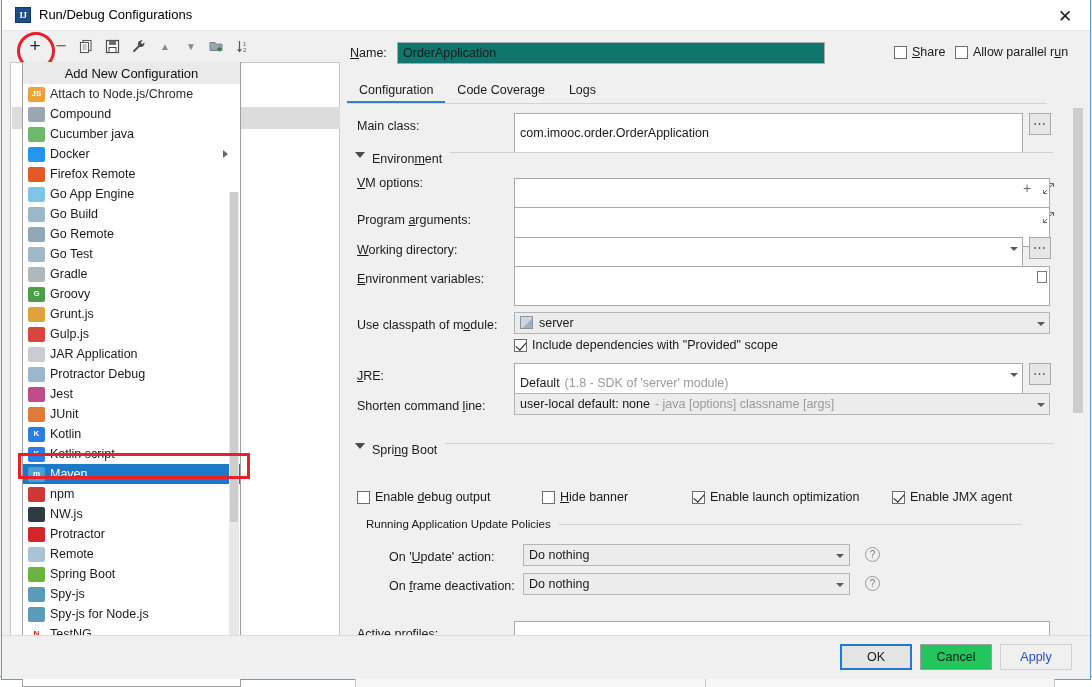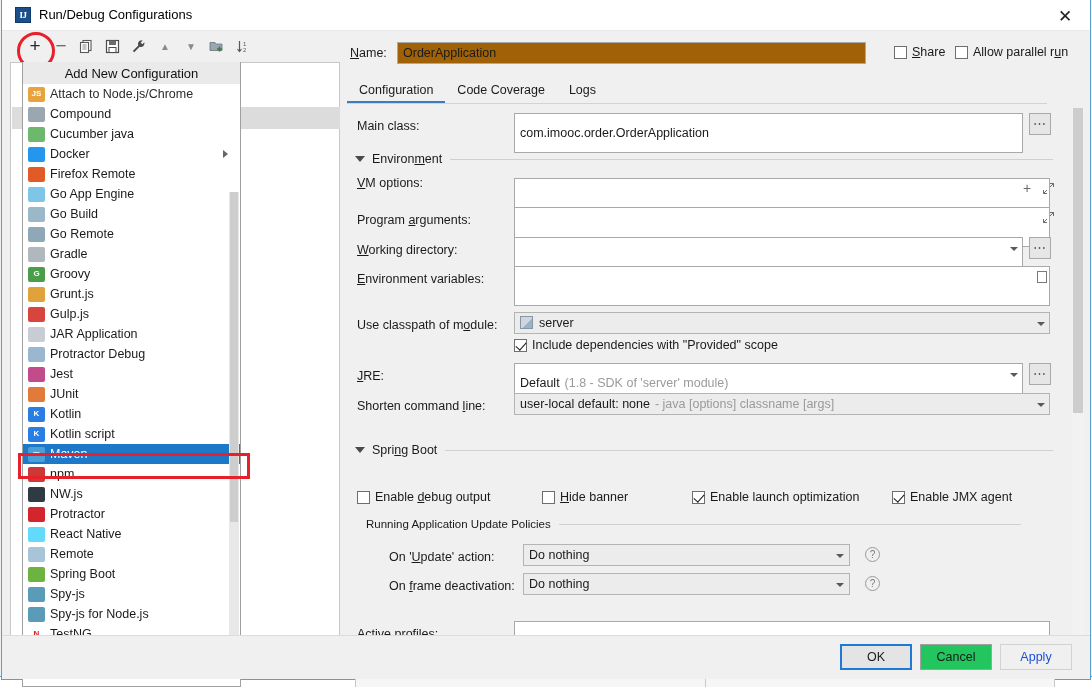--- a/index.html
+++ b/index.html
@@ -183,22 +183,22 @@
   }
   .name-row {
     position: absolute; left: 0; top: 8px;
     width: 740px; height: 22px;
   }
   .lbl { font-size: 12.5px; color: #1a1a1a; }
   .u { text-decoration: underline; }
   .name-label { position: absolute; left: 3px; top: 4px; }
   .name-input {
     position: absolute; left: 50px; top: 0;
-    width: 469px; height: 22px;
-    background: #a16207;
+    width: 428px; height: 22px;
+    background: #0f766e;
     border: 1px solid #a9a9a9;
     font-size: 12.5px;
     padding: 0 5px;
     color: #1a1a1a;
     font-family: "Liberation Sans", sans-serif;
   }
   .chk-wrap {
     position: absolute; display: flex; align-items: center;
     font-size: 12.5px; color: #1a1a1a;
   }
@@ -292,21 +292,21 @@
     position: absolute;
     width: 0; height: 0;
     border-left: 4px solid transparent;
     border-right: 4px solid transparent;
     border-top: 4px solid #5a5a5a;
   }
 
   
   .sect {
     position: absolute;
-    display: flex; align-items: center;
+    display: flex; align-items: flex-start;
     width: 698px;
   }
   .sect .tri {
     width: 0; height: 0;
     border-left: 5px solid transparent;
     border-right: 5px solid transparent;
     border-top: 6px solid #4a4a4a;
     margin-right: 7px;
   }
   .sect .stxt { font-size: 12.5px; color: #1a1a1a; white-space: nowrap; }
@@ -505,20 +505,24 @@
           </div>
           <div class="pl-item">
             <span class="pl-ico" style="background: rgb(154, 184, 200); color: rgb(255, 255, 255); border-radius: 2px;"></span>
             <span class="pl-label">Go Build</span>
           </div>
           <div class="pl-item">
             <span class="pl-ico" style="background: rgb(143, 168, 184); color: rgb(255, 255, 255); border-radius: 2px;"></span>
             <span class="pl-label">Go Remote</span>
           </div>
           <div class="pl-item">
+            <span class="pl-ico" style="background: rgb(159, 185, 201); color: rgb(255, 255, 255); border-radius: 2px;"></span>
+            <span class="pl-label">Go Test</span>
+          </div>
+          <div class="pl-item">
             <span class="pl-ico" style="background: rgb(176, 184, 189); color: rgb(255, 255, 255); border-radius: 2px;"></span>
             <span class="pl-label">Gradle</span>
           </div>
           <div class="pl-item">
             <span class="pl-ico" style="background: rgb(74, 158, 74); color: rgb(255, 255, 255); border-radius: 2px;">G</span>
             <span class="pl-label">Groovy</span>
           </div>
           <div class="pl-item">
             <span class="pl-ico" style="background: rgb(224, 163, 60); color: rgb(255, 255, 255); border-radius: 2px;"></span>
             <span class="pl-label">Grunt.js</span>
@@ -559,24 +563,20 @@
             <span class="pl-ico" style="background: rgb(203, 56, 55); color: rgb(255, 255, 255); border-radius: 2px;"></span>
             <span class="pl-label">npm</span>
           </div>
           <div class="pl-item">
             <span class="pl-ico" style="background: rgb(47, 59, 67); color: rgb(255, 255, 255); border-radius: 2px;"></span>
             <span class="pl-label">NW.js</span>
           </div>
           <div class="pl-item">
             <span class="pl-ico" style="background: rgb(211, 38, 44); color: rgb(255, 255, 255); border-radius: 2px;"></span>
             <span class="pl-label">Protractor</span>
-          </div>
-          <div class="pl-item">
-            <span class="pl-ico" style="background: rgb(97, 218, 251); color: rgb(255, 255, 255); border-radius: 2px;"></span>
-            <span class="pl-label">React Native</span>
           </div>
           <div class="pl-item">
             <span class="pl-ico" style="background: rgb(168, 196, 216); color: rgb(255, 255, 255); border-radius: 2px;"></span>
             <span class="pl-label">Remote</span>
           </div>
           <div class="pl-item">
             <span class="pl-ico" style="background: rgb(109, 179, 63); color: rgb(255, 255, 255); border-radius: 2px;"></span>
             <span class="pl-label">Spring Boot</span>
           </div>
           <div class="pl-item">

